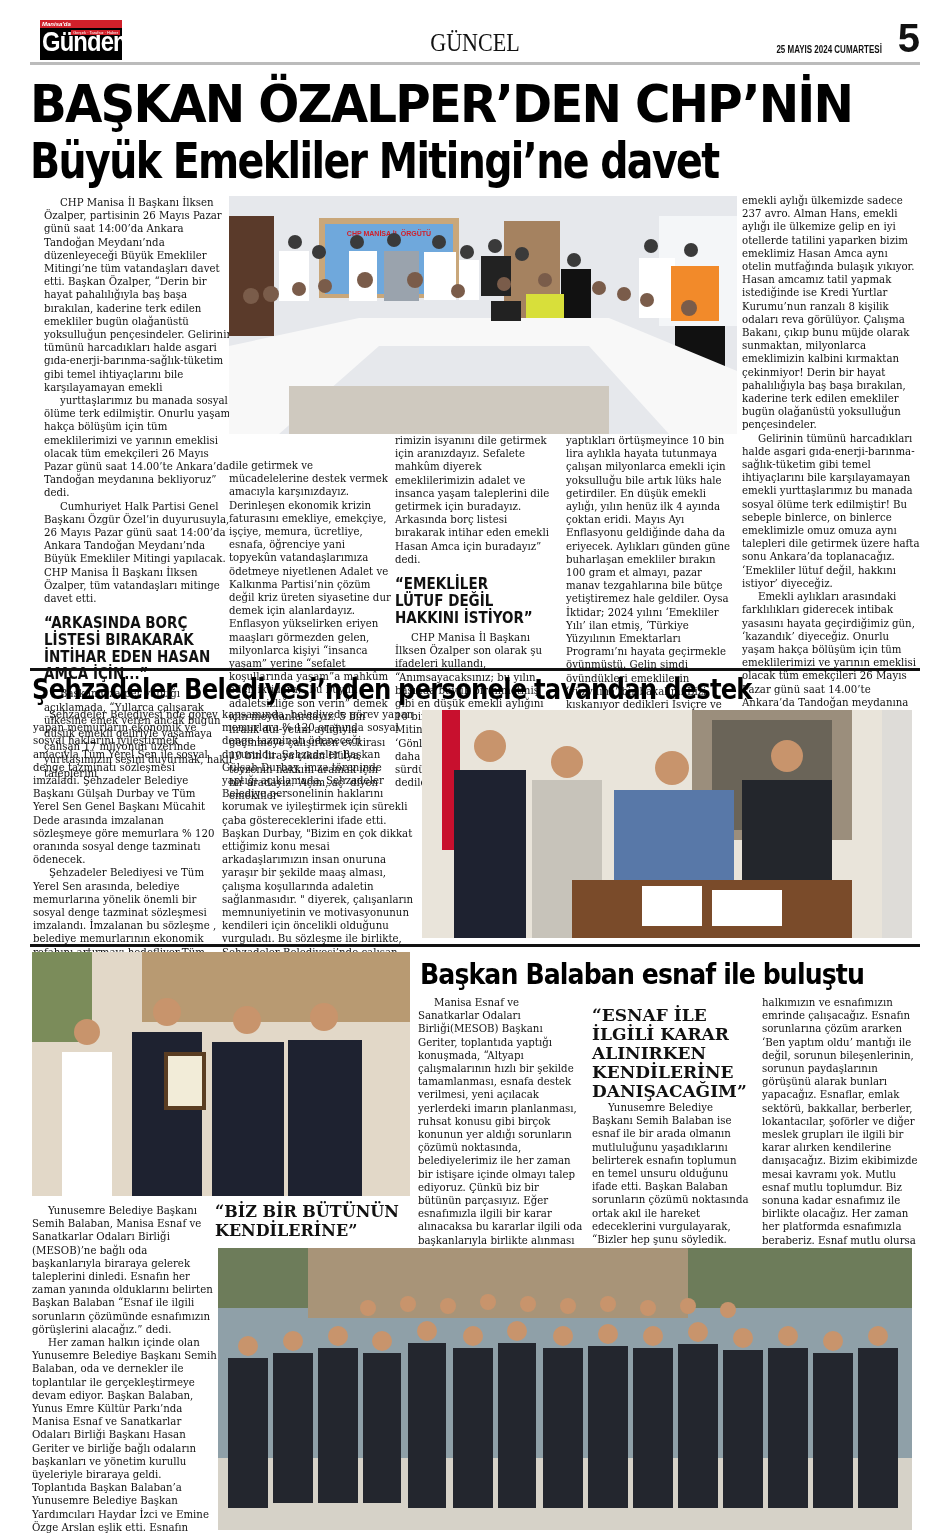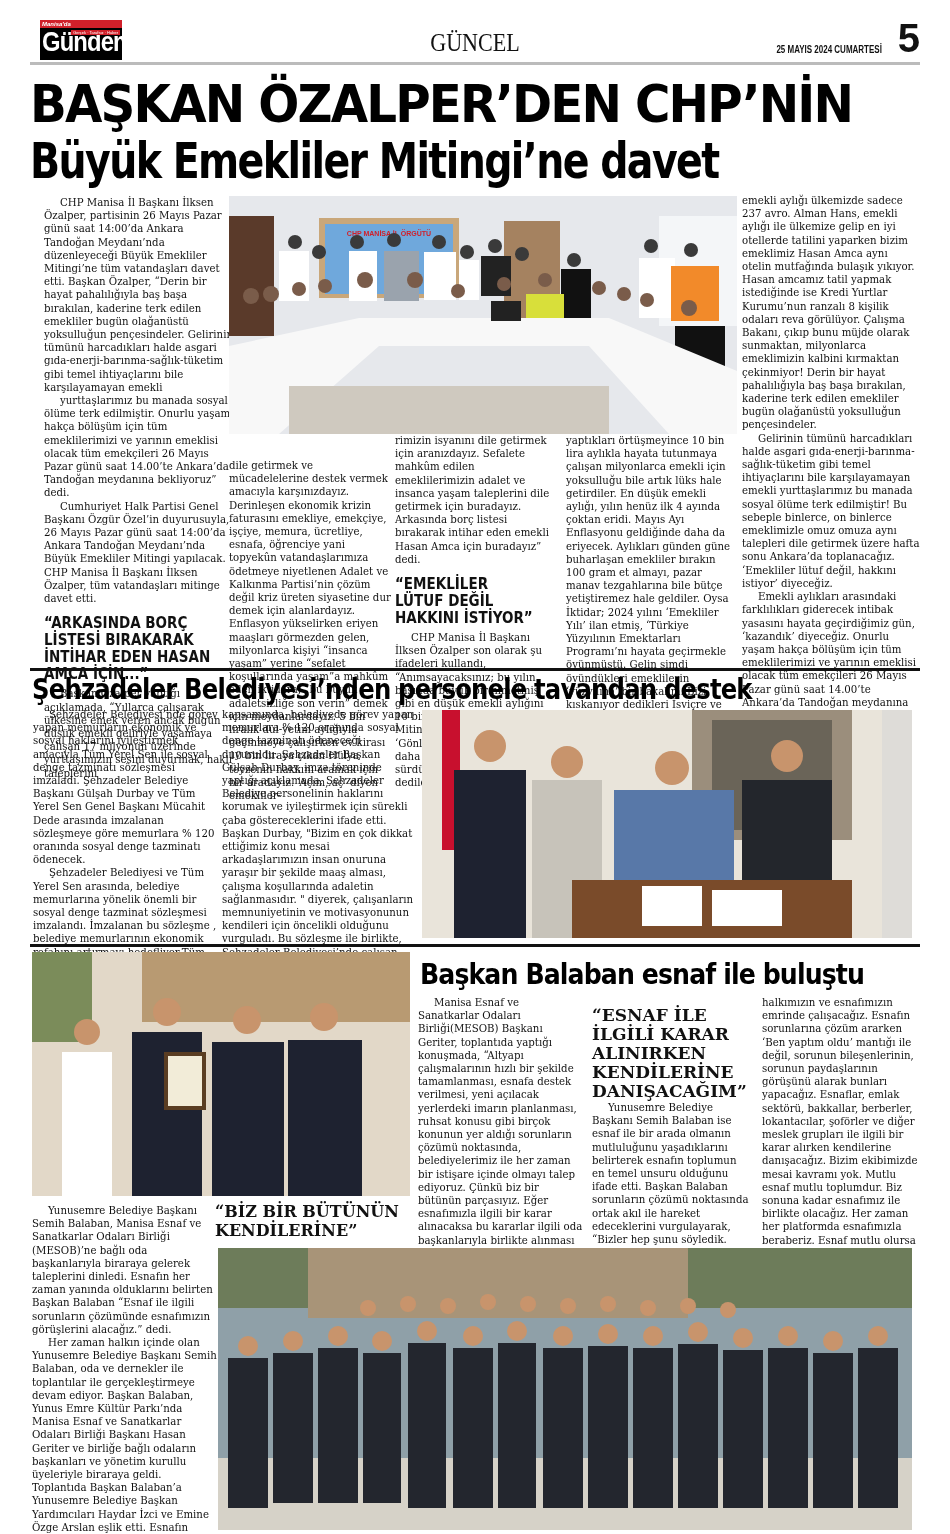--- a/index.html
+++ b/index.html
@@ -111,21 +111,21 @@
     <rect x="262" y="105" width="30" height="20" fill="#222"></rect>
     <rect x="60" y="190" width="320" height="48" fill="#cfc9bf"></rect>
   </svg>
 </div>
 
 <div class="abs col" style="left:229px; top:434px; width:162px;margin-top:25px;">
   <p class="noind">dile getirmek ve mücadelelerine destek vermek amacıyla karşınızdayız. Derinleşen ekonomik krizin faturasını emekliye, emekçiye, işçiye, memura, ücretliye, esnafa, öğrenciye yani topyekûn vatandaşlarımıza ödetmeye niyetlenen Adalet ve Kalkınma Partisi’nin çözüm değil kriz üreten siyasetine dur demek için alanlardayız. Enflasyon yükselirken eriyen maaşları görmezden gelen, milyonlarca kişiyi “insanca yaşam” yerine “sefalet koşullarında yaşam”a mahkûm eden iktidara, “bu büyük adaletsizliğe son verin” demek için meydanlardayız. 5 bin liralık dul-yetim aylığıyla geçinmeye çalışırken ev kirası 10 bin liraya çıkan Hülya teyzenin hakkını aramak için bir aradayız. ‘Açım, aç’ diyen emekliler-</p>
 </div>
 
 <div class="abs col" style="left:395px; top:434px; width:160px;">
-  <p class="noind">rimizin isyanını dile getirmek için aranızdayız. Sefalete mahkûm edilen emeklilerimizin adalet ve insanca yaşam taleplerini dile getirmek için buradayız. Arkasında borç listesi bırakarak intihar eden emekli Hasan Amca için buradayız” dedi.</p>
+  <p class="noind">rimizin isyanını dile getirmek için aranızdayız. Sefalete mahkûm diyerek emeklilerimizin adalet ve insanca yaşam taleplerini dile getirmek için buradayız. Arkasında borç listesi bırakarak intihar eden emekli Hasan Amca için buradayız” dedi.</p>
   <div class="subhead">“EMEKLİLER LÜTUF DEĞİL HAKKINI İSTİYOR”</div>
   <p>CHP Manisa İl Başkanı İlksen Özalper son olarak şu ifadeleri kullandı, “Anımsayacaksınız; bu yılın başında büyük bir nimetmiş gibi en düşük emekli aylığını 10 bin TL’ye tamamladılar. Miting miting dolaşıp, ‘Gönlümüz emeklinin hayatını daha iyi şartlarda sürdürmesinden yanadır’ dediler. Dedikleri ile</p>
 </div>
 
 <div class="abs col" style="left:566px; top:434px; width:170px;">
   <p class="noind">yaptıkları örtüşmeyince 10 bin lira aylıkla hayata tutunmaya çalışan milyonlarca emekli için yoksulluğu bile artık lüks hale getirdiler. En düşük emekli aylığı, yılın henüz ilk 4 ayında çoktan eridi. Mayıs Ayı Enflasyonu geldiğinde daha da eriyecek. Aylıkları günden güne buharlaşan emekliler bırakın 100 gram et almayı, pazar manav tezgahlarına bile bütçe yetiştiremez hale geldiler. Oysa İktidar; 2024 yılını ‘Emekliler Yılı’ ilan etmiş, ‘Türkiye Yüzyılının Emektarları Programı’nı hayata geçirmekle övünmüştü. Gelin şimdi övündükleri emeklilerin ‘yüzyılına’ bir bakalım. Bizi kıskanıyor dedikleri İsviçre ve Hollanda’da ortalama emekli maaşı 2 bin avronun üzerinde! Almanya’da ise 1.552 avro olan</p>
 </div>
 
 <div class="abs col" style="left:742px; top:194px; width:178px;">
   <p class="noind">emekli aylığı ülkemizde sadece 237 avro. Alman Hans, emekli aylığı ile ülkemize gelip en iyi otellerde tatilini yaparken bizim emeklimiz Hasan Amca aynı otelin mutfağında bulaşık yıkıyor. Hasan amcamız tatil yapmak istediğinde ise Kredi Yurtlar Kurumu’nun ranzalı 8 kişilik odaları reva görülüyor. Çalışma Bakanı, çıkıp bunu müjde olarak sunmaktan, milyonlarca emeklimizin kalbini kırmaktan çekinmiyor! Derin bir hayat pahalılığıyla baş başa bırakılan, kaderine terk edilen emekliler bugün olağanüstü yoksulluğun pençesindeler.</p>

